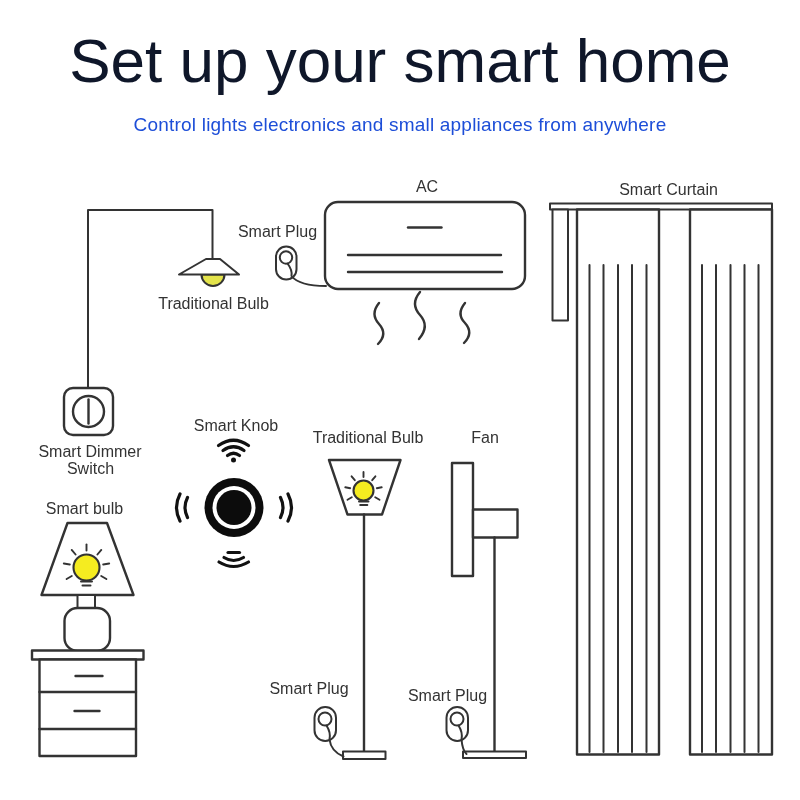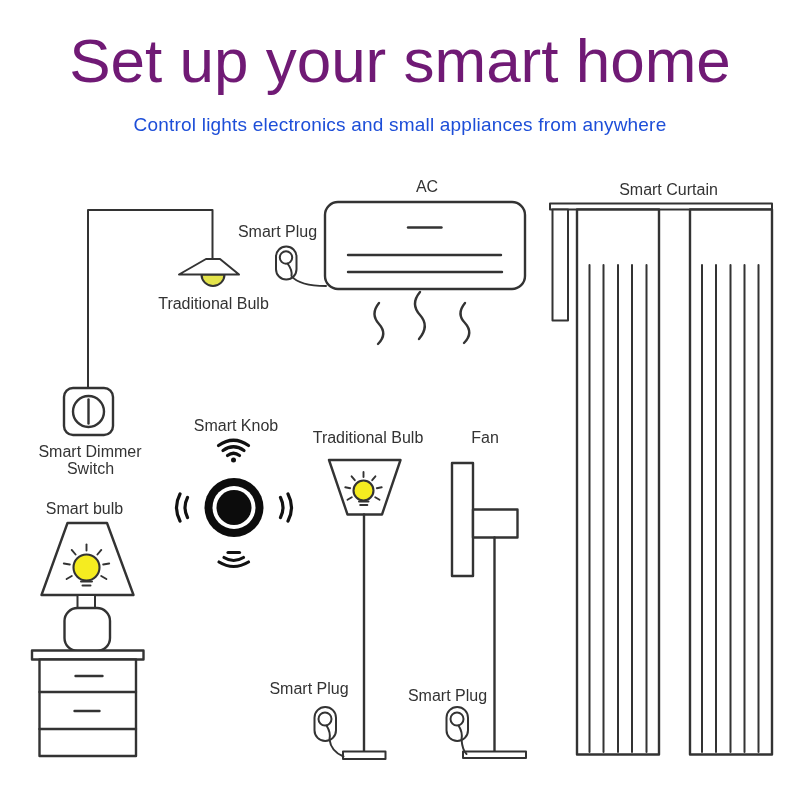--- a/index.html
+++ b/index.html
@@ -1,19 +1,19 @@
 <!DOCTYPE html>
 <html><head>
 <meta charset="utf-8">
 <style>
   html,body{margin:0;padding:0;background:#fff;}
   .page{position:relative;width:800px;height:800px;background:#fff;overflow:hidden;
         font-family:"Liberation Sans",sans-serif;}
   .title{position:absolute;top:30px;left:0;width:800px;text-align:center;
-         font-size:62px;font-weight:500;letter-spacing:0px;color:#701a75;line-height:1;margin:0;}
+         font-size:62px;font-weight:500;letter-spacing:0px;color:#0f172a;line-height:1;margin:0;}
   .subtitle{position:absolute;top:114px;left:0;width:800px;text-align:center;
             font-size:19px;font-weight:400;color:#1d4ed8;letter-spacing:0.2px;margin:0;}
   svg{position:absolute;top:0;left:0;}
   .ln{fill:none;stroke:#333;stroke-width:2.4;stroke-linejoin:round;stroke-linecap:round;}
   .fw{fill:#fff;stroke:#333;stroke-width:2.4;stroke-linejoin:round;}
   .thin{stroke-width:2;}
   .bulb{fill:#f5ec20;stroke:#333;stroke-width:2.1;}
   .bulbmuted{fill:#e4e44b;stroke:#333;stroke-width:2.1;}
   .ray{stroke:#333;stroke-width:1.9;stroke-linecap:round;}
   .wave{fill:none;stroke:#111;stroke-width:3.2;stroke-linecap:round;}

